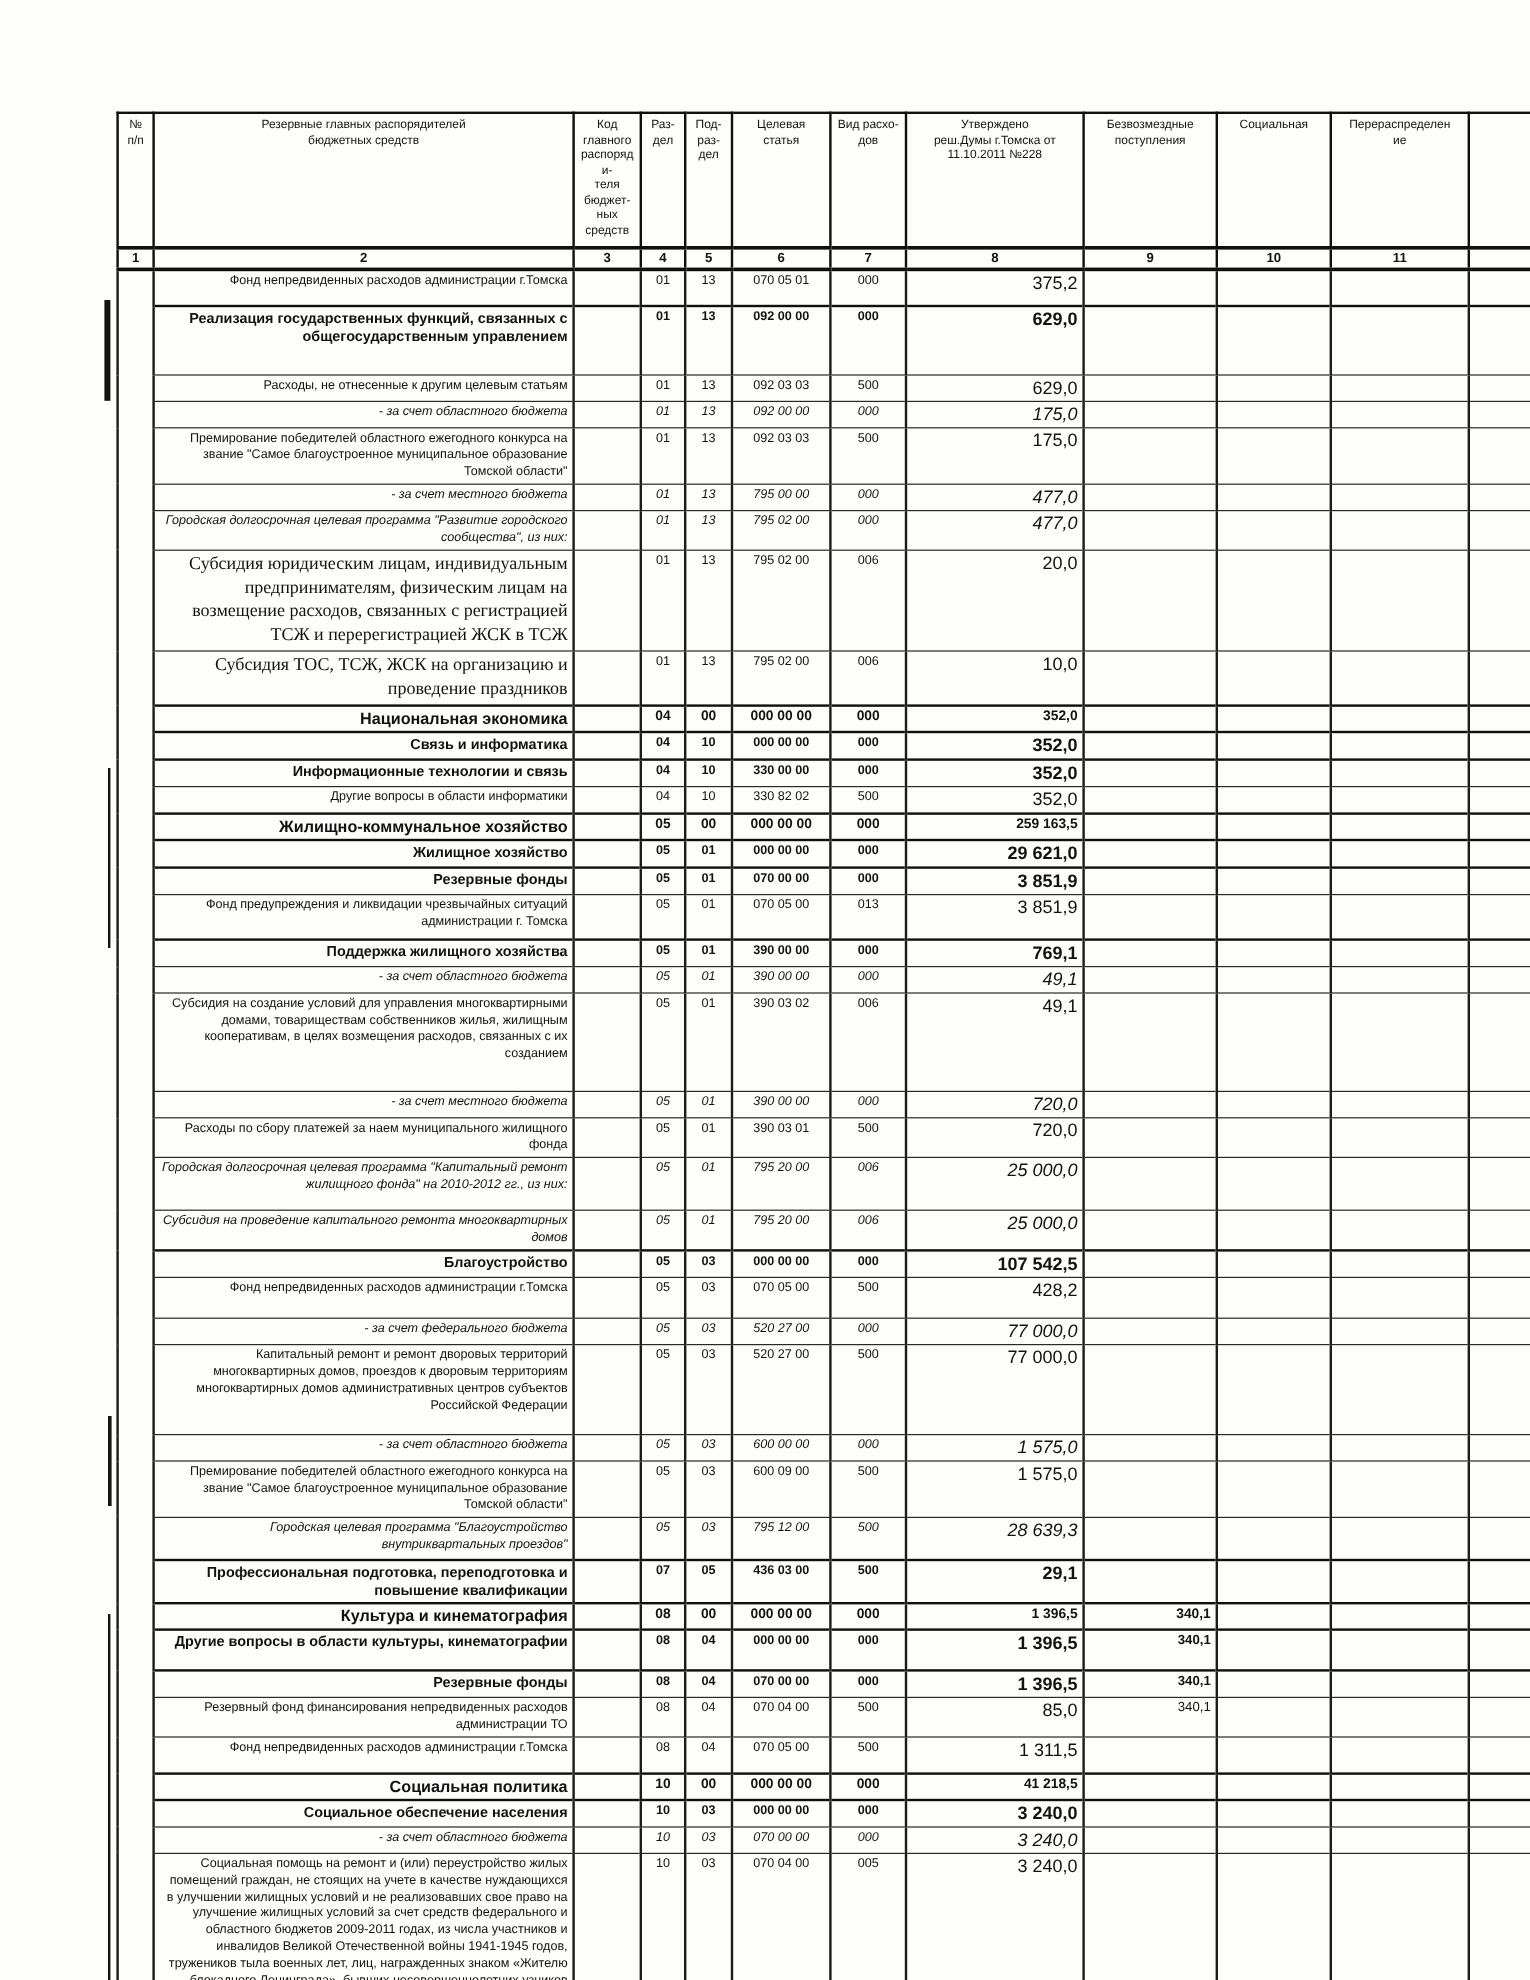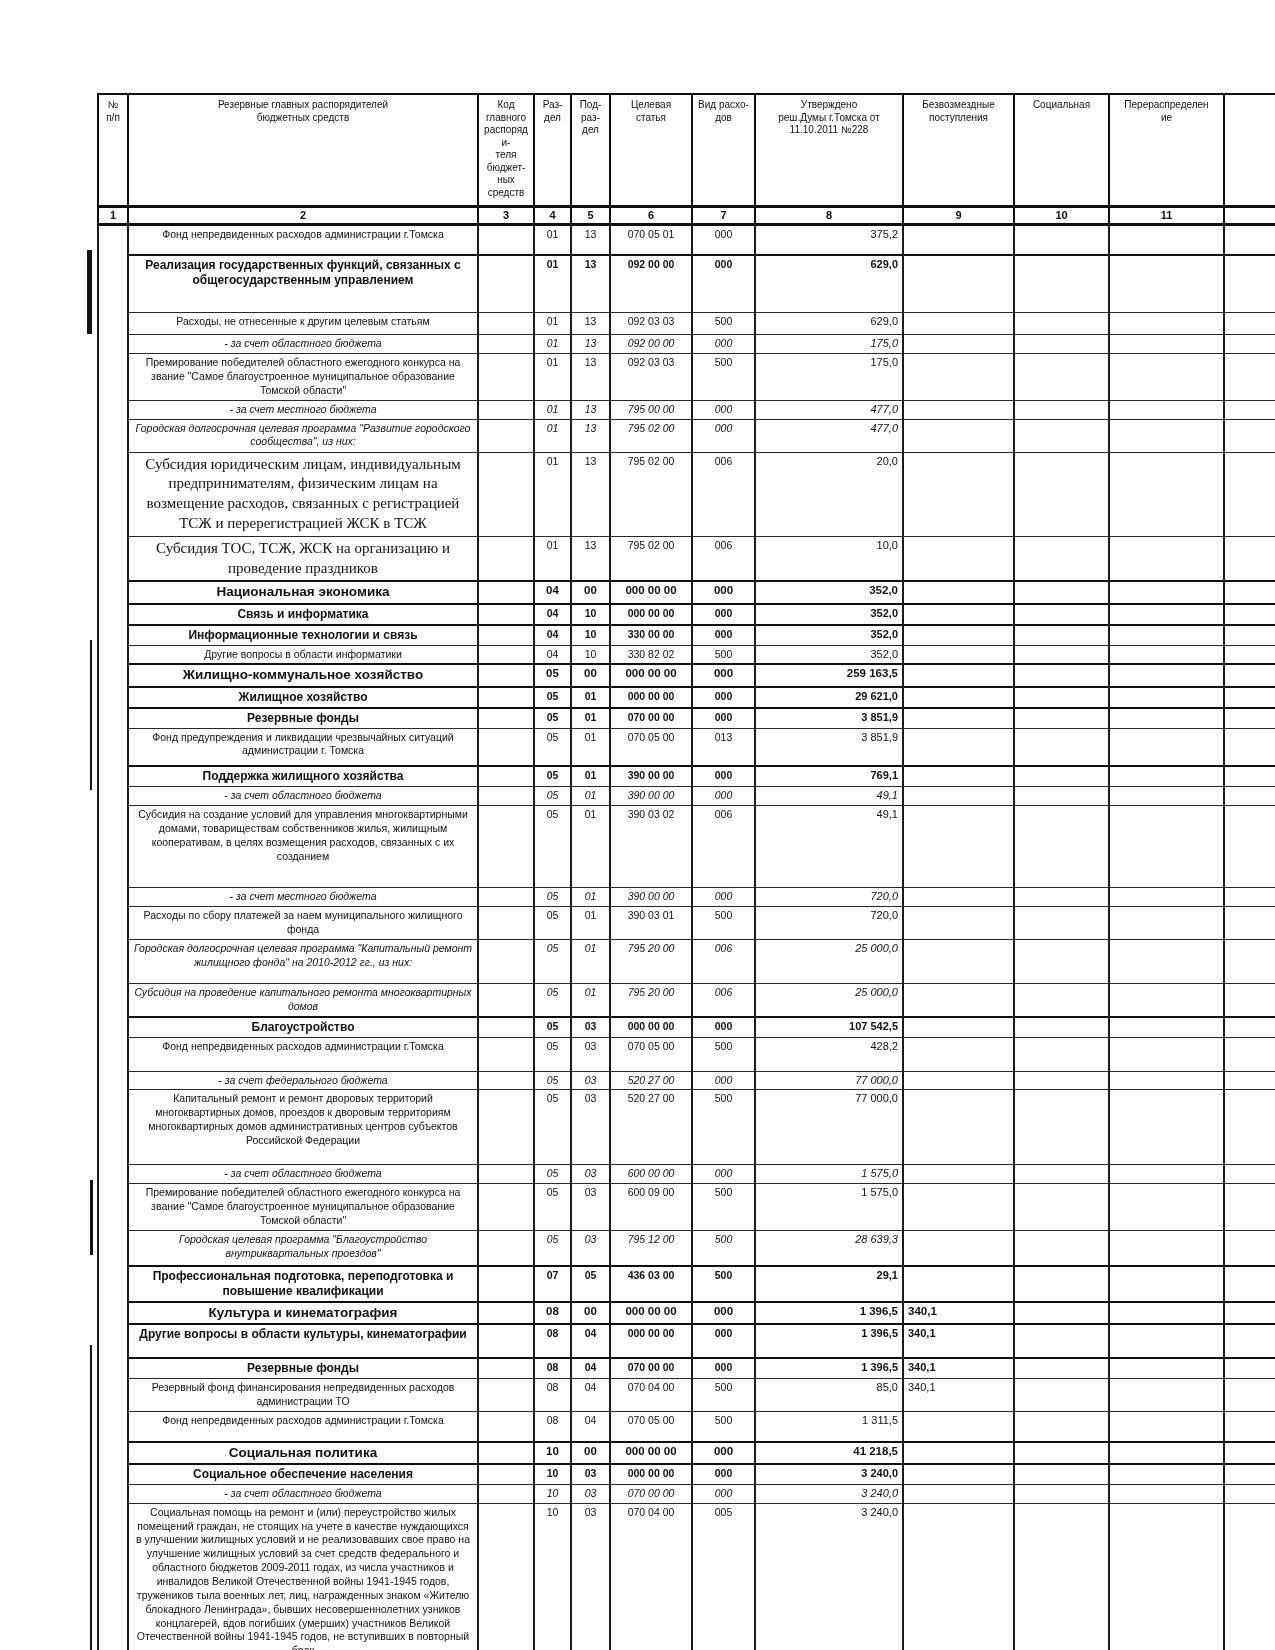--- a/index.html
+++ b/index.html
@@ -51,25 +51,25 @@
     padding: 1px 2px;
     vertical-align: middle;
   }
   table.budget thead th.cut-col { text-align: right; }
   
   table.budget tbody td.c-num {
     border-top: none; border-bottom: none;
     font-size: 10px; text-align: center;
   }
   
-  td.c-name  { font-size: 10.5px; line-height: 1.32; text-align: center; padding-left: 5px; }
+  td.c-name  { font-size: 10.5px; line-height: 1.32; text-align: right; padding-left: 5px; }
   td.c-code  { }
   td.c-mid   { text-align: center; font-size: 10.5px; padding-top: 3px; }
-  td.c-sum   { text-align: right; font-size: 11px; padding-right: 7px; padding-top: 3px; }
-  td.c-bezv  { font-size: 11px; padding-right: 5px; padding-top: 3px; }
+  td.c-sum   { text-align: right; font-size: 15px; padding-right: 7px; padding-top: 3px; }
+  td.c-bezv  { text-align: right; font-size: 11px; padding-right: 5px; padding-top: 3px; }
   td.c-empty { }
   
   tr.detail td.c-name { font-size: 10.5px; }
   tr.detail-serif td.c-name {
     font-family: "Liberation Serif", serif;
     font-size: 15px;
   }
   tr.note td { font-style: italic; }
   tr.note td.c-name { font-size: 10.5px; }
   tr.section td, tr.section-major td { border-top: 2px solid #111; }

